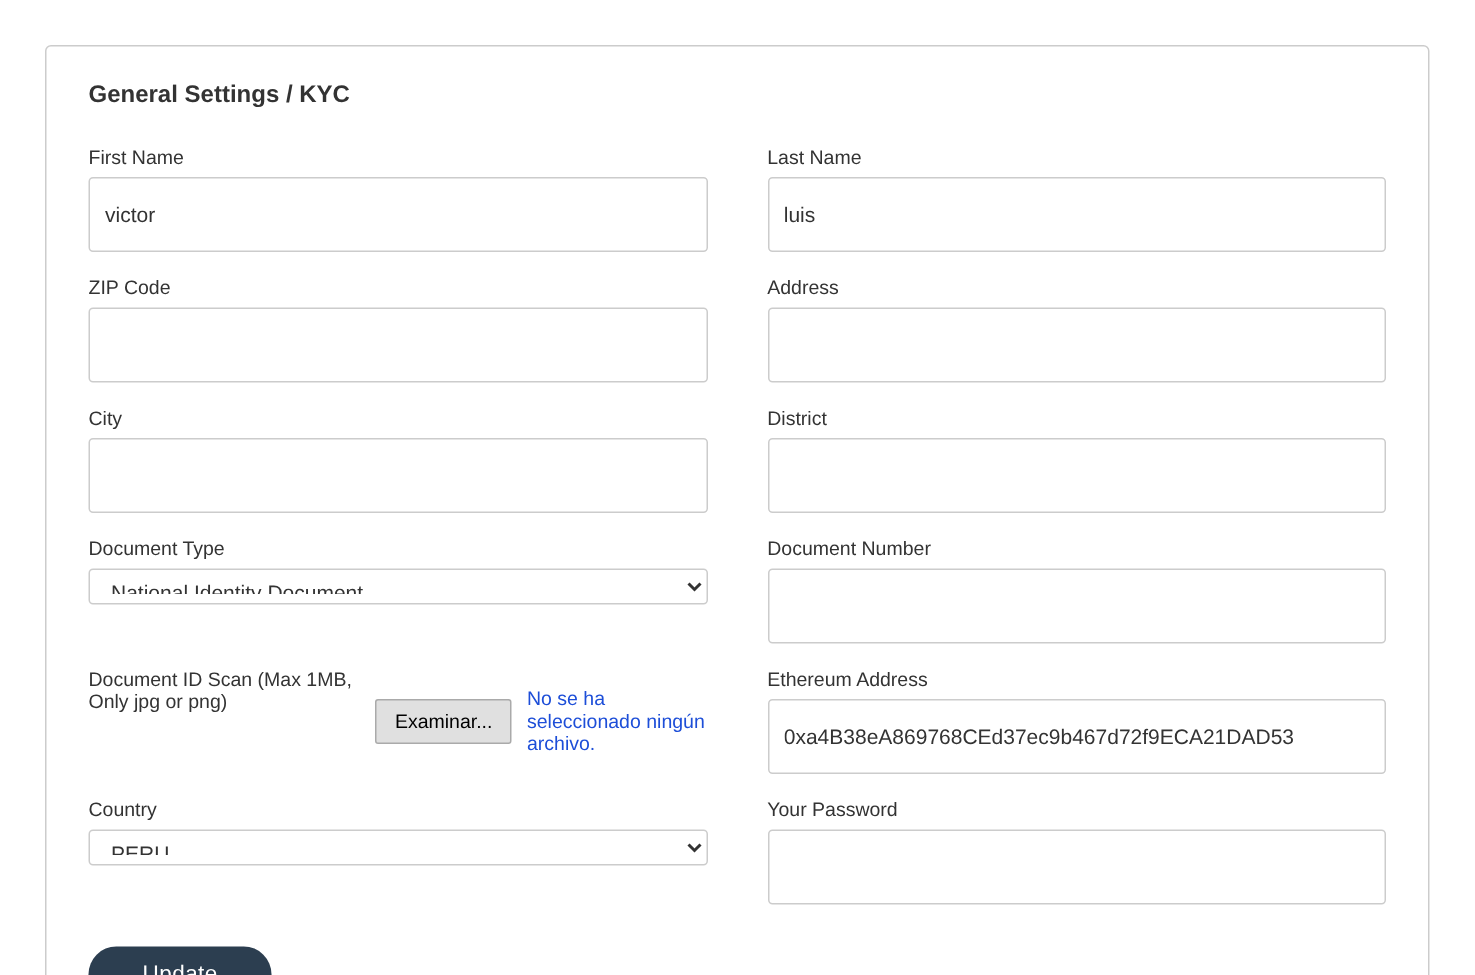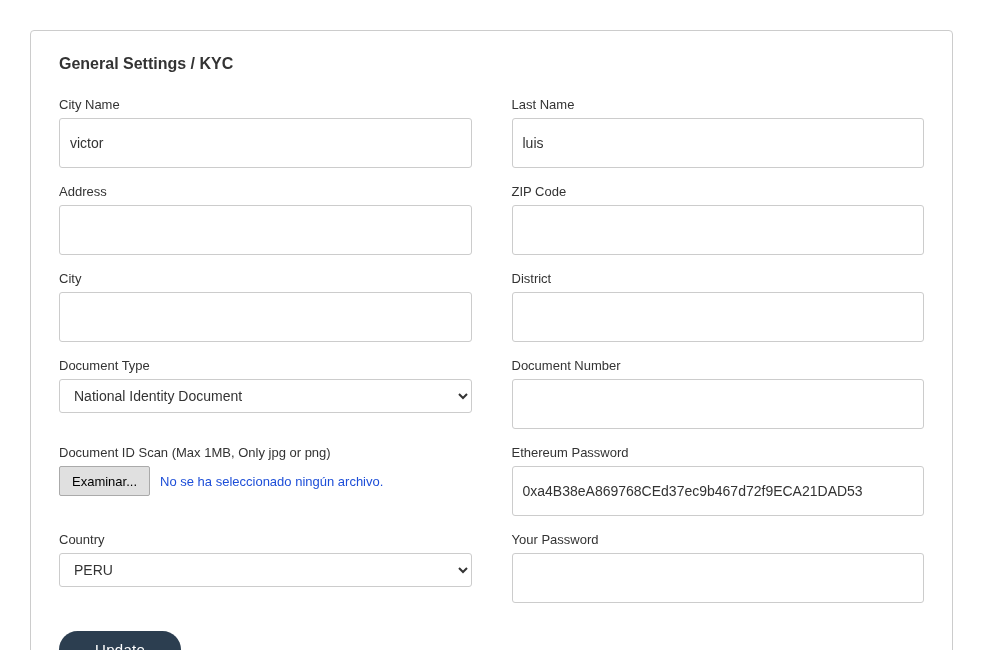--- a/index.html
+++ b/index.html
@@ -62,30 +62,30 @@
       height: 50px;
       outline: none;
       color: #333;
     }
 
     .form-select {
       border: 1px solid #ccc;
       border-radius: 3px;
       padding: 6px 10px;
       font-size: 14px;
-      height: 34px;
+      height: 24px;
       outline: none;
       color: #333;
       background: #fff;
       appearance: auto;
     }
 
     .file-upload-group {
       display: flex;
-      flex-direction: column;
+      flex-direction: row;
       gap: 6px;
     }
 
     .file-upload-row {
       display: flex;
       align-items: center;
       gap: 10px;
     }
 
     .file-button {
@@ -124,36 +124,36 @@
 </head>
 <body>
 
 <div class="page-container">
   <div class="card">
     <div class="page-title">General Settings / KYC</div>
 
     <div class="form-grid">
 
       <div class="form-group">
-        <label class="form-label">City Name</label>
+        <label class="form-label">First Name</label>
         <input class="form-input" type="text" value="victor" style="">
       </div>
 
       <div class="form-group">
         <label class="form-label">Last Name</label>
         <input class="form-input" type="text" value="luis" style="">
       </div>
 
       <div class="form-group">
+        <label class="form-label">ZIP Code</label>
+        <input class="form-input" type="text" value="" style="">
+      </div>
+
+      <div class="form-group">
         <label class="form-label">Address</label>
-        <input class="form-input" type="text" value="" style="">
-      </div>
-
-      <div class="form-group">
-        <label class="form-label">ZIP Code</label>
         <input class="form-input" type="text" value="" style="">
       </div>
 
       <div class="form-group">
         <label class="form-label">City</label>
         <input class="form-input" type="text" value="" style="">
       </div>
 
       <div class="form-group">
         <label class="form-label">District</label>
@@ -176,21 +176,21 @@
 
       <div class="file-upload-group">
         <label class="form-label">Document ID Scan (Max 1MB, Only jpg or png)</label>
         <div class="file-upload-row">
           <button class="file-button">Examinar...</button>
           <span class="file-no-selected">No se ha seleccionado ningún archivo.</span>
         </div>
       </div>
 
       <div class="form-group">
-        <label class="form-label">Ethereum Password</label>
+        <label class="form-label">Ethereum Address</label>
         <input class="form-input" type="text" value="0xa4B38eA869768CEd37ec9b467d72f9ECA21DAD53" style="">
       </div>
 
       <div class="form-group">
         <label class="form-label">Country</label>
         <select class="form-select">
           <option>PERU</option>
           <option>USA</option>
           <option>ARGENTINA</option>
           <option>BRAZIL</option>

